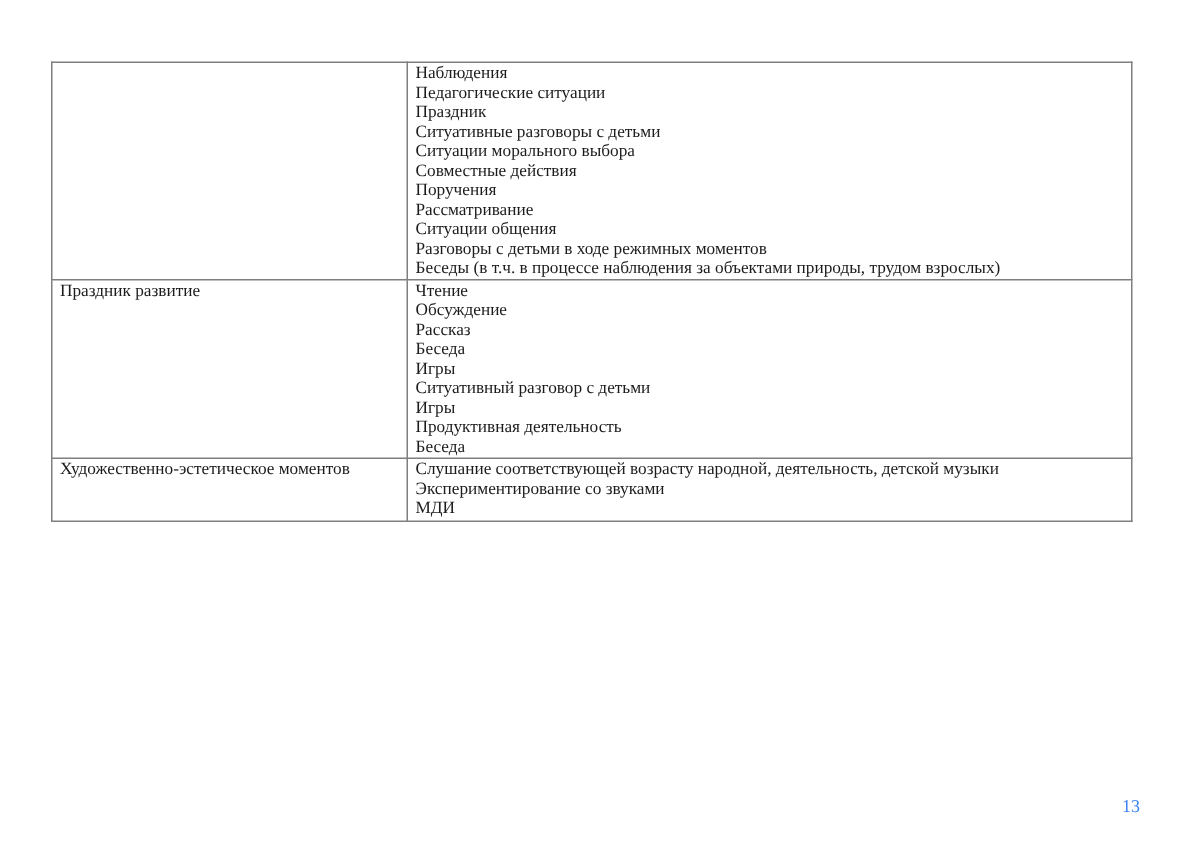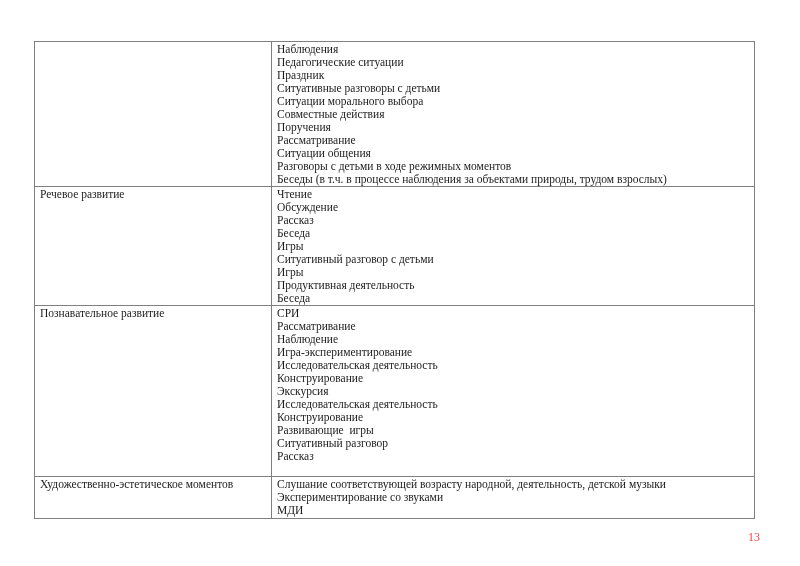--- a/index.html
+++ b/index.html
@@ -43,21 +43,21 @@
   tr.row-1 { height: 143px; }
   tr.row-2 { height: 119px; }
   tr.row-3 { height: 171px; }
   tr.row-4 { height: 42px; }
   .page-number {
     position: absolute;
     left: 748px;
     top: 531px;
     font-size: 12px;
     line-height: 13px;
-    color: #ef4444;
+    color: #3b82f6;
   }
 </style>
 </head>
 <body>
 
 <div class="doc-page">
 
   <table class="activities-table">
     <tbody>
       <tr class="row-1">
@@ -68,45 +68,30 @@
 Ситуативные разговоры с детьми
 Ситуации морального выбора
 Совместные действия
 Поручения
 Рассматривание
 Ситуации общения
 Разговоры с детьми в ходе режимных моментов
 Беседы (в т.ч. в процессе наблюдения за объектами природы, трудом взрослых)</td>
       </tr>
       <tr class="row-2">
-        <td class="col-area">Речевое развитие</td>
+        <td class="col-area">Праздник развитие</td>
         <td class="col-forms">Чтение
 Обсуждение
 Рассказ
 Беседа
 Игры
 Ситуативный разговор с детьми
 Игры
 Продуктивная деятельность
 Беседа</td>
-      </tr>
-      <tr class="row-3">
-        <td class="col-area">Познавательное развитие</td>
-        <td class="col-forms">СРИ
-Рассматривание
-Наблюдение
-Игра-экспериментирование
-Исследовательская деятельность
-Конструирование
-Экскурсия
-Исследовательская деятельность
-Конструирование
-Развивающие  игры
-Ситуативный разговор
-Рассказ</td>
       </tr>
       <tr class="row-4">
         <td class="col-area">Художественно-эстетическое моментов</td>
         <td class="col-forms">Слушание соответствующей возрасту народной, деятельность, детской музыки
 Экспериментирование со звуками
 МДИ</td>
       </tr>
     </tbody>
   </table>
 

